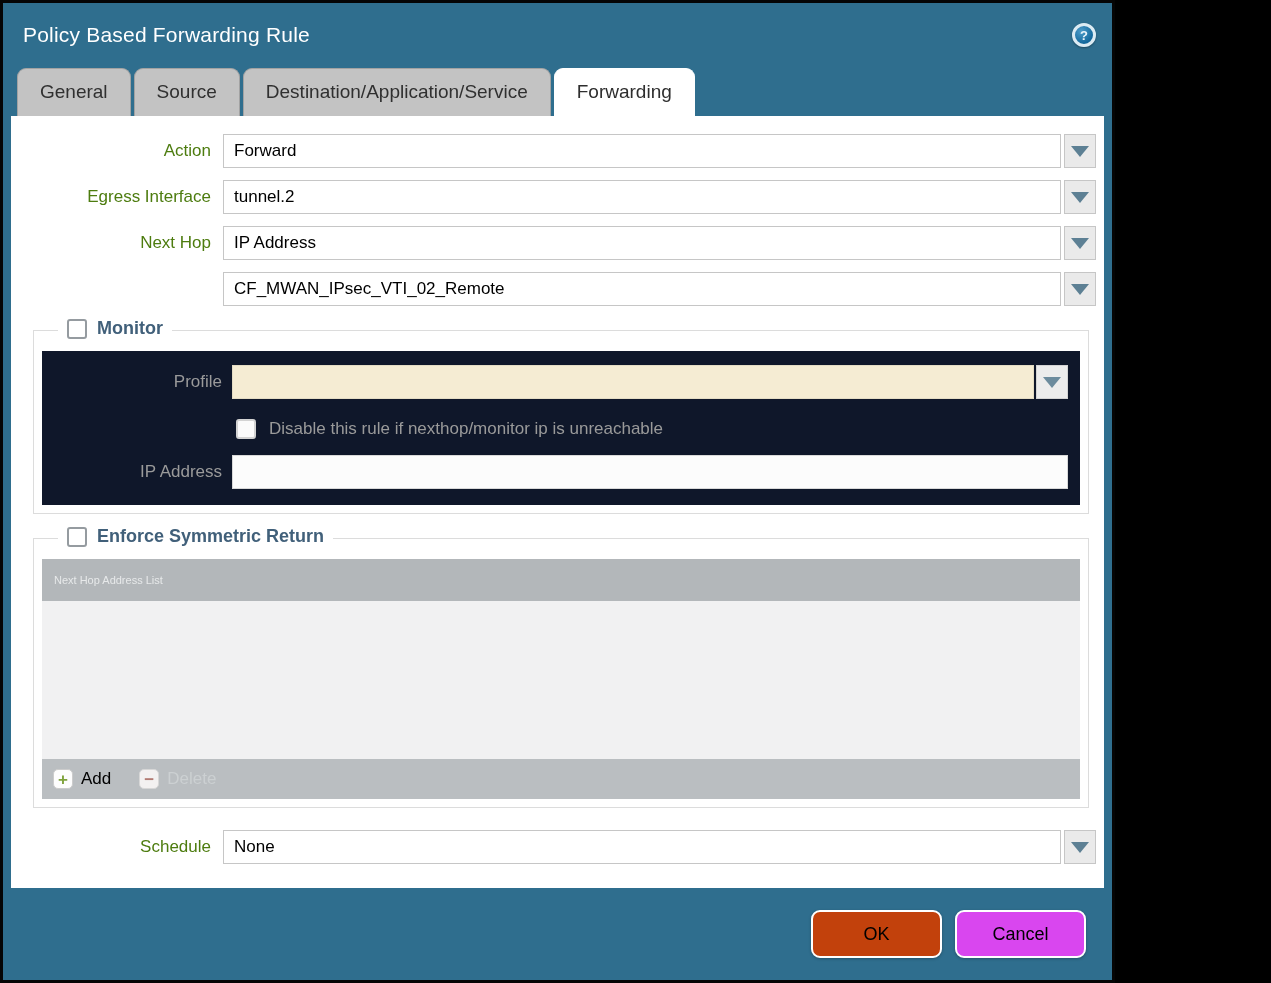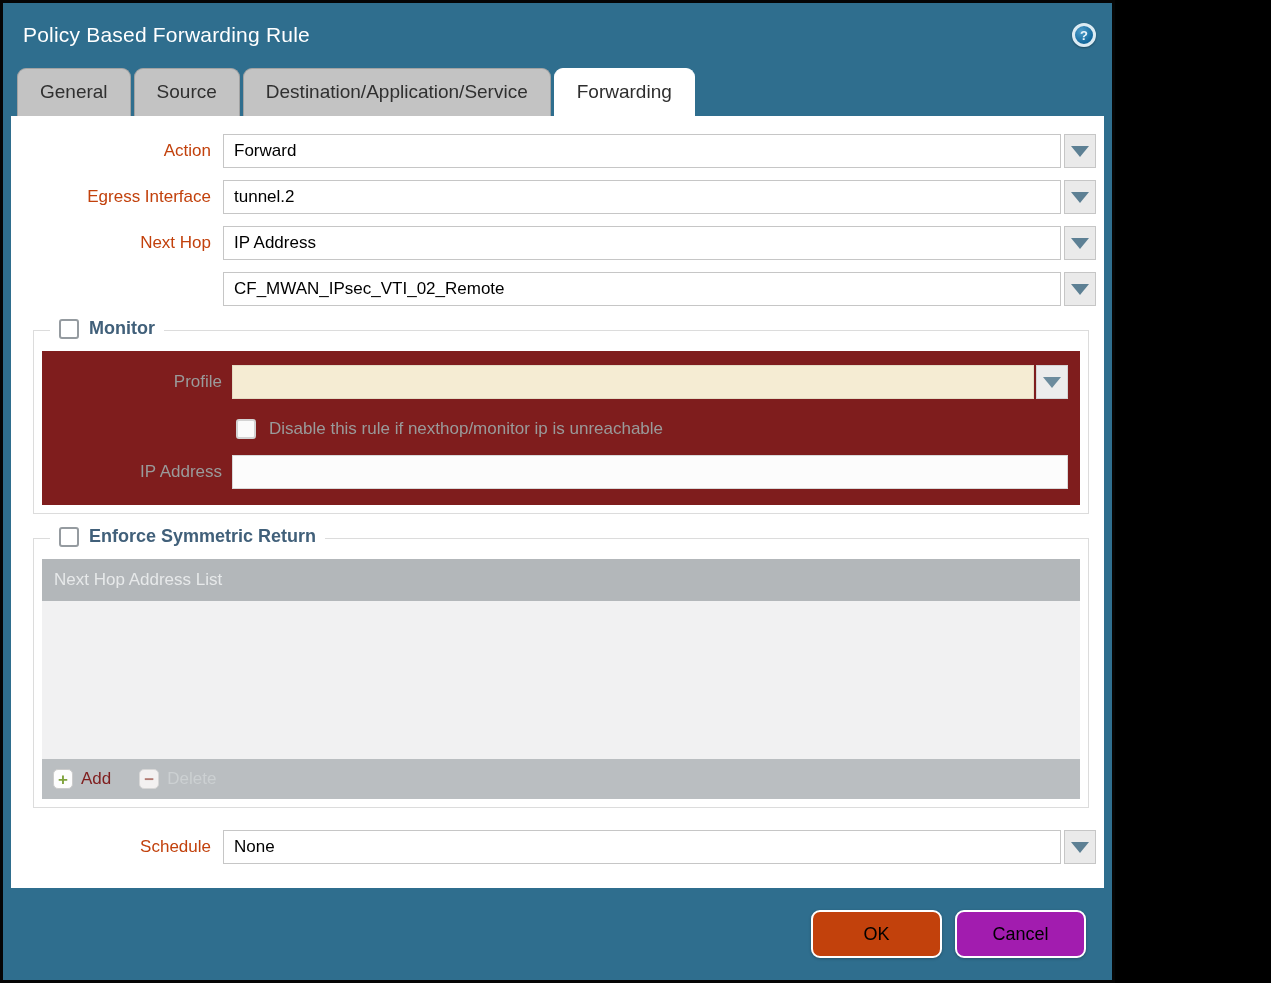--- a/index.html
+++ b/index.html
@@ -51,21 +51,21 @@
   
   .content {
     flex: 1; background: #fff;
     margin: 0 8px;
     padding: 18px 8px 0 0;
     overflow: hidden;
   }
   .form-row { display: flex; align-items: center; margin-bottom: 12px; }
   .form-label {
     flex: none; width: 212px; padding-right: 12px;
-    text-align: right; font-size: 17px; color: #c2410c;
+    text-align: right; font-size: 17px; color: #4d7c0f;
   }
   .combo { flex: 1; display: flex; gap: 3px; }
   .combo-input {
     flex: 1; height: 34px; line-height: 32px;
     background: #fff; border: 1px solid #c6c6c6;
     padding: 0 10px; font-size: 17px; color: #000;
     white-space: nowrap; overflow: hidden;
   }
   .dd-btn {
     flex: none; width: 32px; height: 34px;
@@ -80,32 +80,32 @@
     border-top: 11px solid #5d8094;
   }
   
   .group {
     position: relative;
     margin: 24px 7px 0 22px;
     border: 1px solid #dcdcdc;
     padding: 12px 0 0 0;
   }
   .group-legend {
-    position: absolute; top: -13px; left: 16px;
+    position: absolute; top: -13px; left: 24px;
     background: #fff; padding: 0 9px;
     display: flex; align-items: center; gap: 10px;
   }
   .legend-text { font-size: 18px; font-weight: bold; color: #41607a; }
   .checkbox {
     width: 20px; height: 20px; border-radius: 3px;
     background: #fff; border: 2px solid #959ba0; cursor: pointer;
   }
   .checkbox.disabled { border-color: #d3d3d3; background: #fbfbfb; cursor: default; }
   .group-panel {
-    background: #7f1d1d;
+    background: #0f172a;
     margin: 8px; padding: 14px 12px 16px 0;
   }
   .panel-row { display: flex; align-items: center; }
   .panel-label {
     flex: none; width: 190px; padding-right: 10px;
     text-align: right; font-size: 17px; color: #9a9a9a;
   }
   .cream-input {
     flex: 1; height: 34px;
     background: #f5ecd3; border: 1px solid #e4dcc4;
@@ -116,55 +116,55 @@
   .disable-text { font-size: 17px; color: #9a9a9a; }
   .plain-input {
     flex: 1; height: 34px;
     background: #fcfcfc; border: 1px solid #d9d9d9;
   }
   
   .nh-table { margin: 8px; }
   .nh-table-header {
     height: 42px; background: #b3b7ba;
     display: flex; align-items: center; padding-left: 12px;
-    font-size: 17px; color: #e7e9ea;
+    font-size: 11px; color: #e7e9ea;
   }
   .nh-table-body { height: 158px; background: #f1f1f2; }
   .nh-table-footer {
     height: 40px; background: #babec1;
     display: flex; align-items: center; gap: 28px; padding-left: 11px;
   }
   .tool-btn { display: flex; align-items: center; gap: 8px; cursor: pointer; }
   .tool-btn.disabled { cursor: default; }
   .tool-icon {
     width: 20px; height: 20px; border-radius: 5px;
     background: #fdfdfd; border: 1px solid #cccccc;
     display: flex; align-items: center; justify-content: center;
     font-size: 17px; font-weight: bold; line-height: 1;
   }
   .tool-icon.plus { color: #7fa33c; }
   .tool-icon.minus { color: #b27a72; background: #f3f1f1; border-color: #d7d7d7; }
-  .tool-label { font-size: 17px; color: #7f1d1d; }
+  .tool-label { font-size: 17px; color: #000000; }
   .tool-btn.disabled .tool-label { color: #ccd0d2; }
   .schedule-row { margin-top: 22px; }
   
   .footer {
     height: 92px; flex: none;
     display: flex; align-items: center; justify-content: flex-end;
     gap: 13px; padding-right: 26px;
   }
   .btn {
     width: 131px; height: 48px;
     border: 2px solid #fff; border-radius: 9px;
     display: flex; align-items: center; justify-content: center;
     font-size: 18px; color: #000; cursor: pointer;
     box-shadow: 0 1px 3px rgba(0,0,0,.25);
   }
   .btn-ok { background: #c2410c; }
-  .btn-cancel { background: #a21caf; }
+  .btn-cancel { background: #d946ef; }
 </style>
 </head>
 <body>
 
 <div class="dialog">
 
   <div class="title-row">
     <div class="dialog-title">Policy Based Forwarding Rule</div>
     <div class="help-icon">?</div>
   </div>

